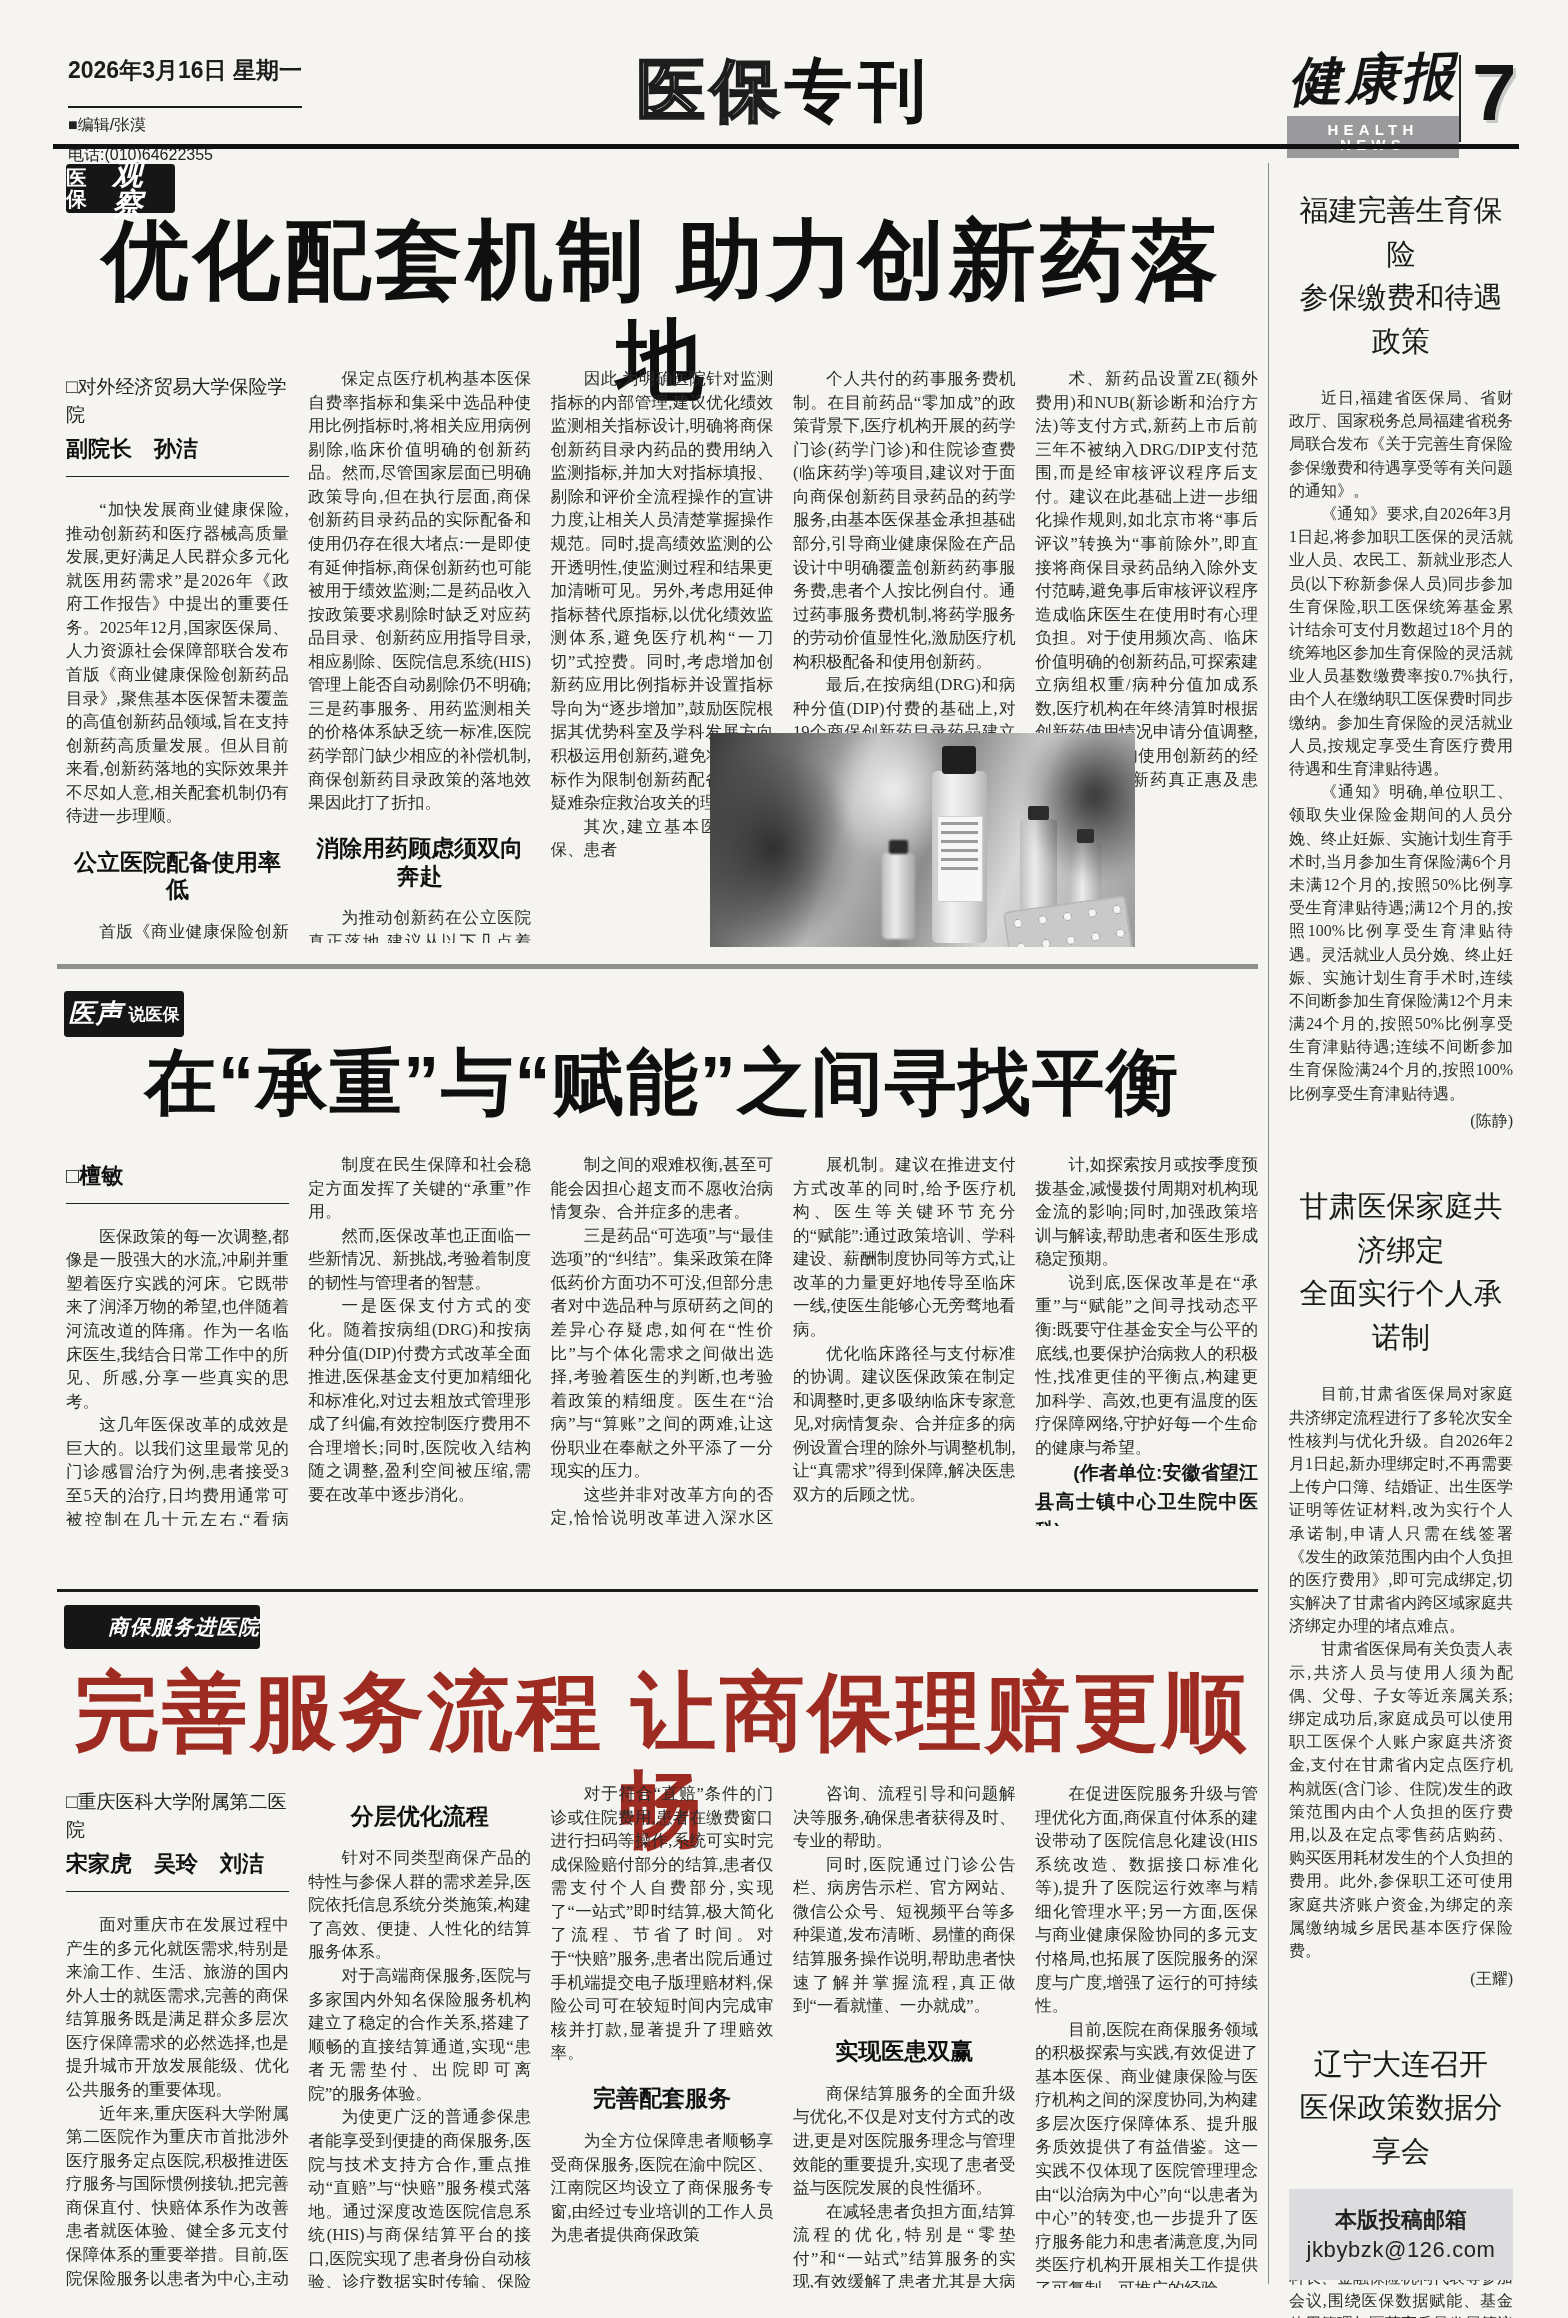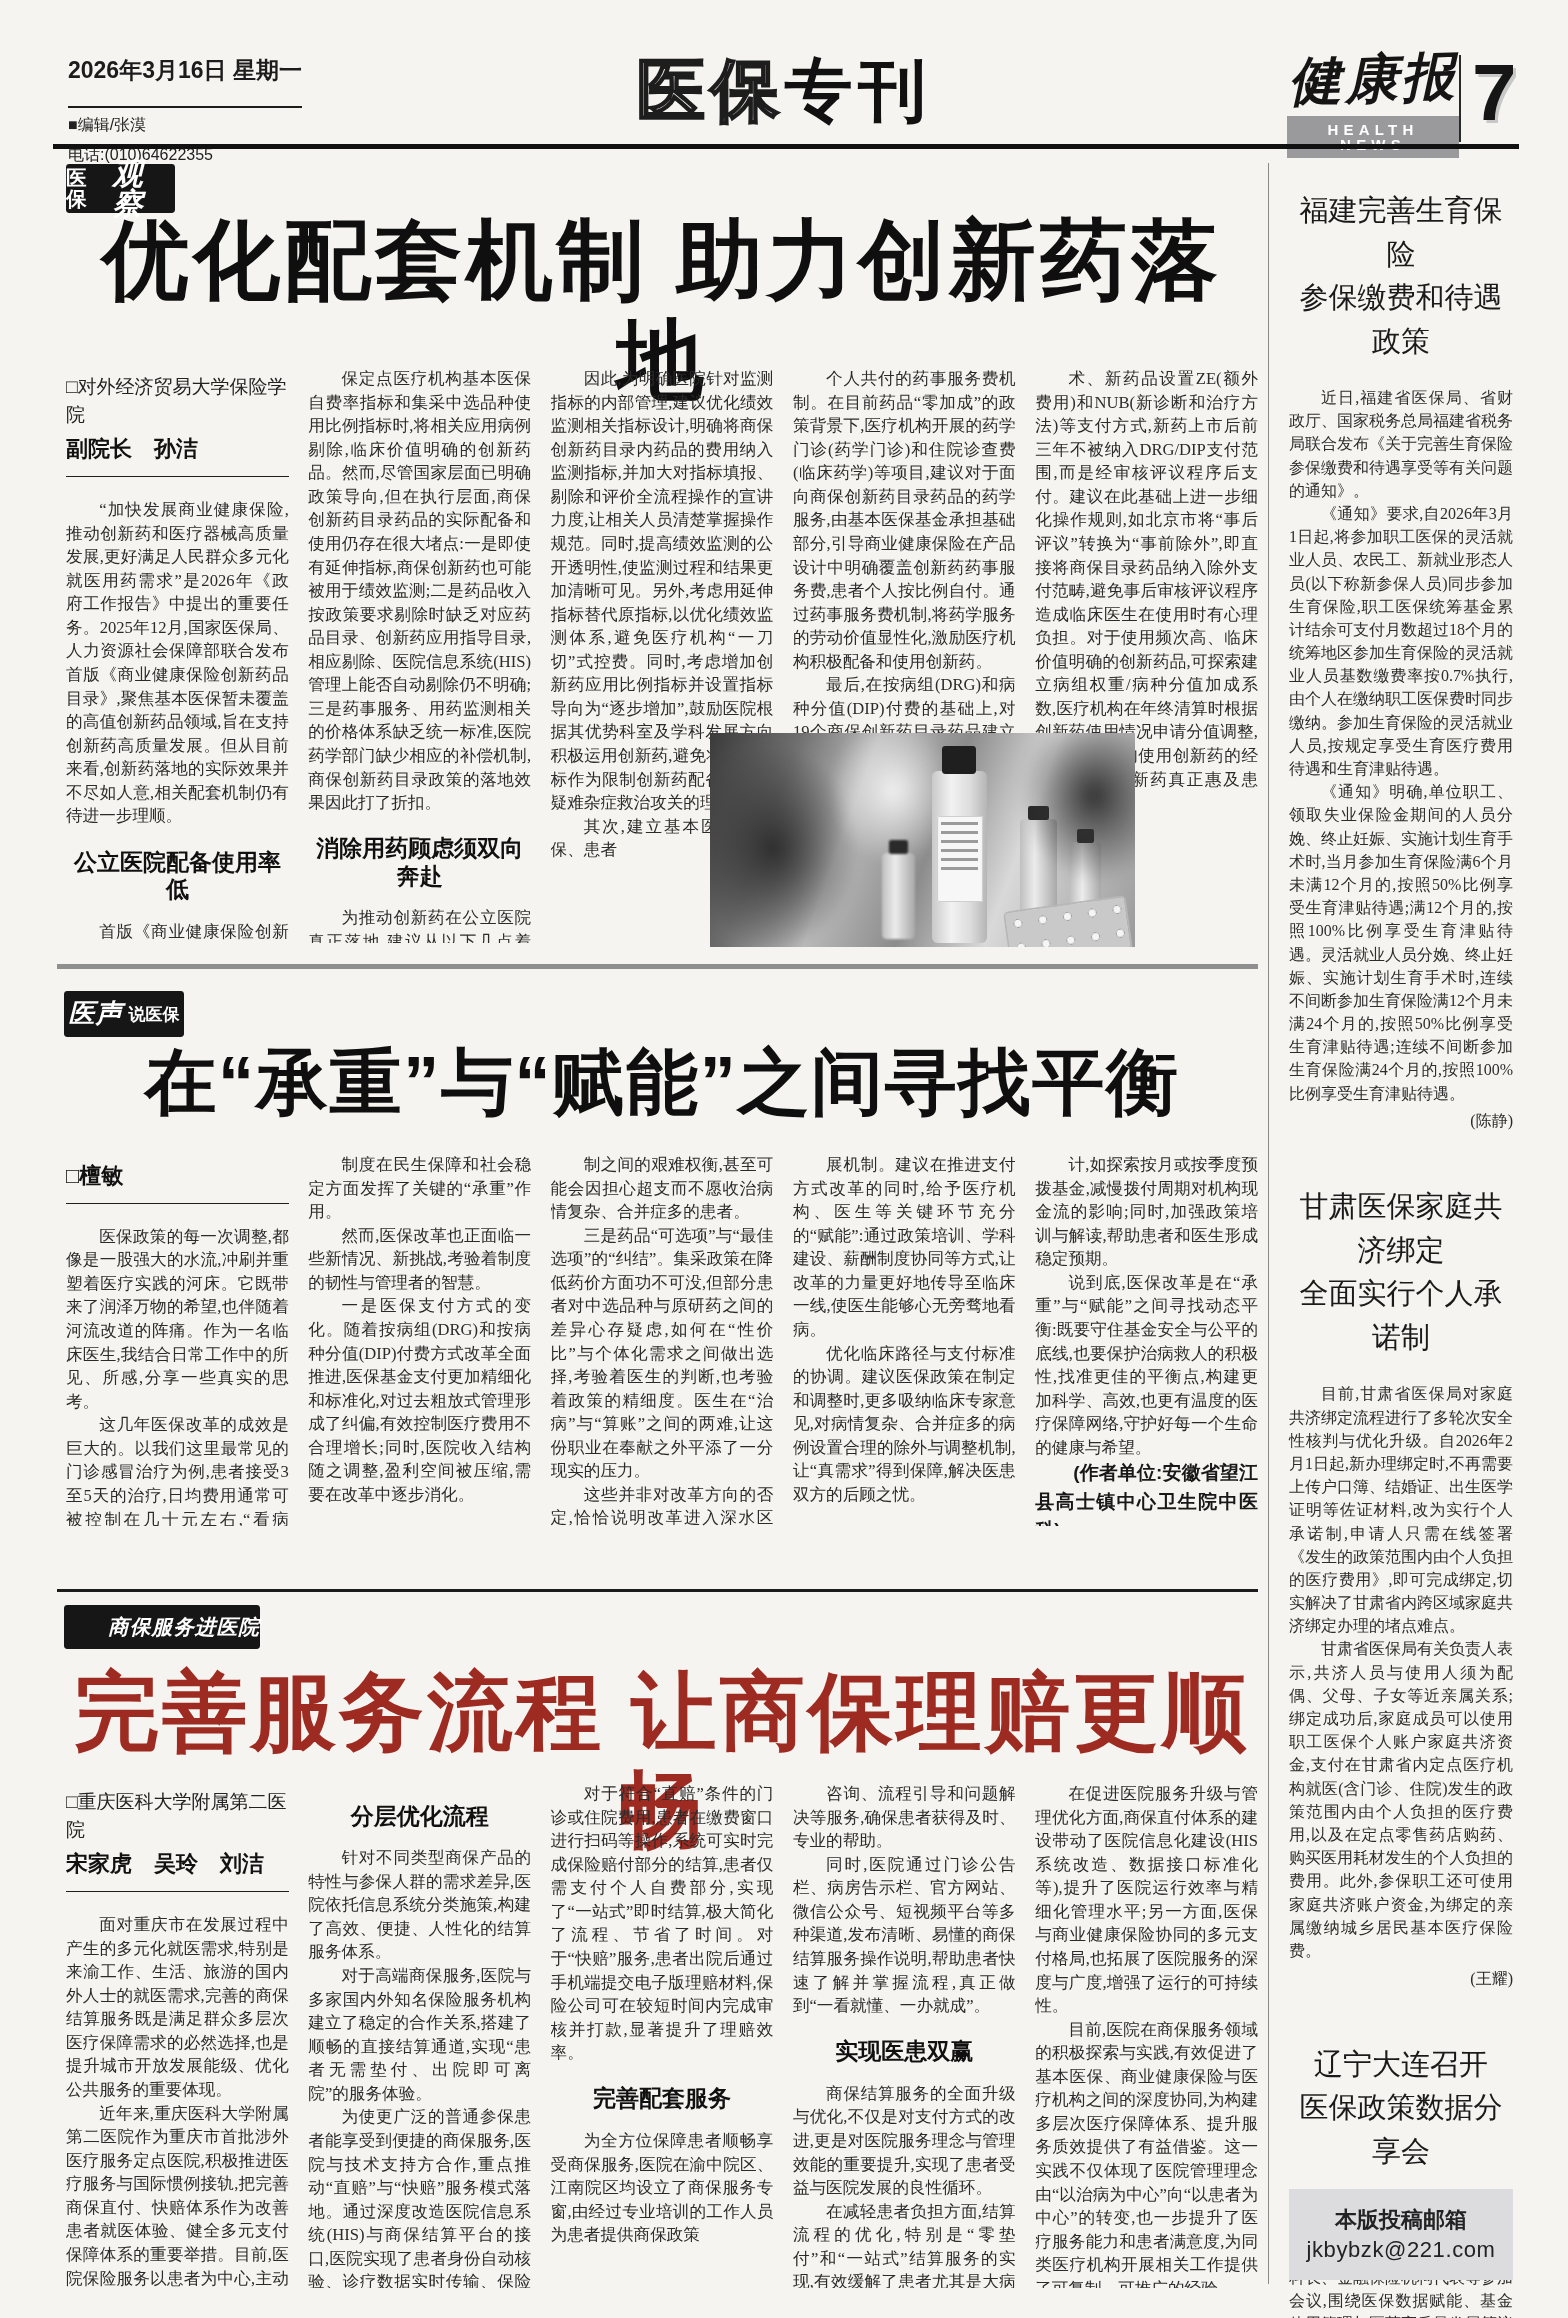--- a/index.html
+++ b/index.html
@@ -273,17 +273,17 @@
         <span>医保政策数据分享会</span>
       </h2>
       <div>
           <p class="para">目前,辽宁省大连市医保局举行“共话发展”政策数据分享会。大连市部分三级医院医保科科长、金融保险机构代表等参加会议,围绕医保数据赋能、基金使用管理与医药高质量发展等议题展开分享交流。</p>
         </div>
     </div>
   </div>
 
   <div class="mailbox">
     <span class="l1">本版投稿邮箱</span>
-    <span class="l2">jkbybzk@221.com</span>
+    <span class="l2">jkbybzk@126.com</span>
   </div>
 
 </div>
 
 
 </body></html>

